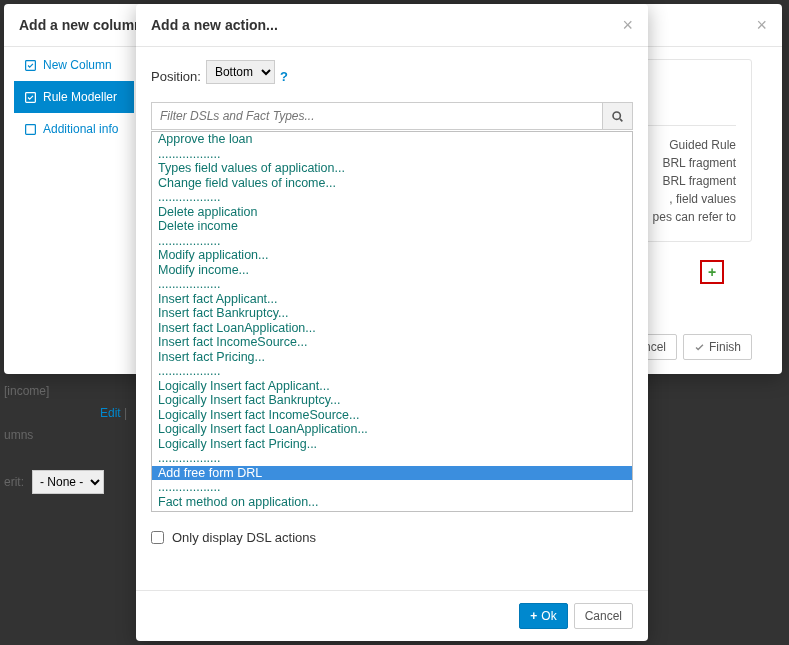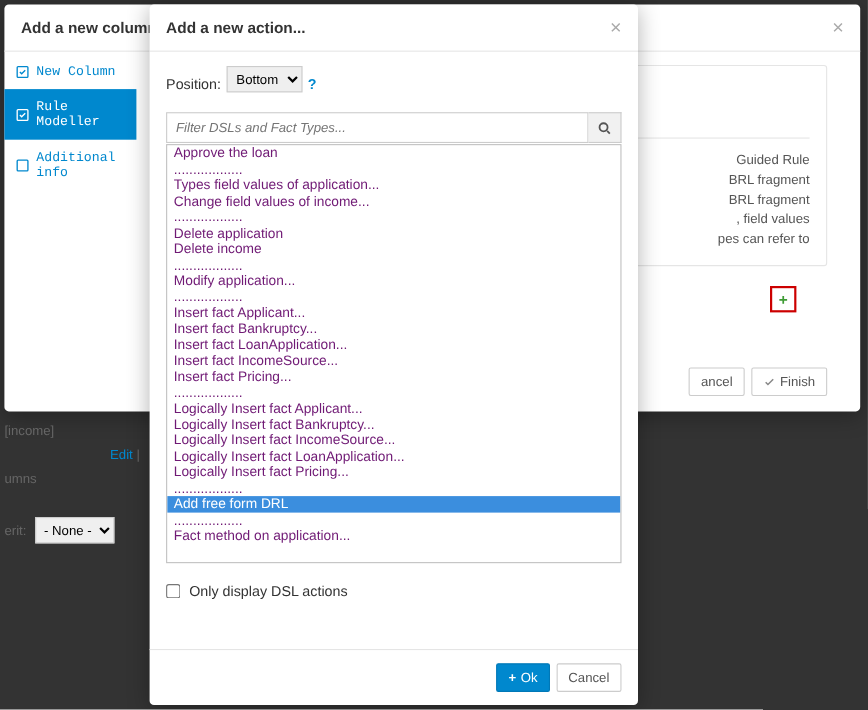--- a/index.html
+++ b/index.html
@@ -28,23 +28,22 @@
     border-bottom: 1px solid #e5e5e5;
     display: flex;
     justify-content: space-between;
     align-items: center;
   }
   .bg-header h4 { font-size: 14px; font-weight: bold; }
   .close-x { font-size: 18px; color: #aaa; cursor: pointer; line-height: 1; }
   .wizard-nav {
     position: absolute;
     top: 45px;
-    left: 0;
+    left: 10px;
     width: 120px;
-    font-family: Liberation Mono, monospace;
   }
   .wizard-nav .item {
     display: flex;
     align-items: center;
     padding: 9px 10px;
     color: #0088ce;
     font-size: 12px;
     cursor: pointer;
     gap: 6px;
   }
@@ -109,21 +108,21 @@
     font-size: 12px;
   }
   .bg-underlay .row { padding: 4px 4px; }
   .bg-underlay a { color: #0088ce; text-decoration: none; }
   .bg-underlay select { font-size: 12px; padding: 3px; border: 1px solid #ccc; }
   
   .modal {
     position: absolute;
     top: 4px;
     left: 136px;
-    width: 444px;
+    width: 512px;
     height: 637px;
     background: #fff;
     border-radius: 4px;
     box-shadow: 0 4px 20px rgba(0,0,0,.3);
     display: flex;
     flex-direction: column;
   }
   .modal-header {
     padding: 12px 15px;
     border-bottom: 1px solid #e5e5e5;
@@ -161,21 +160,21 @@
     border: 1px solid #c0c0c0;
     background: #fff;
     height: 381px;
     overflow-y: scroll;
     font-size: 13px;
   }
   .listbox .opt {
     padding: 0px 6px;
     line-height: 14.5px;
     font-size: 12.5px;
-    color: #701a75;
+    color: #0f766e;
     cursor: pointer;
     white-space: nowrap;
     overflow: hidden;
   }
   .listbox .opt.selected { background: #3b8ede; color: #fff; }
   .checkbox-row {
     display: flex;
     align-items: center;
     gap: 8px;
     margin-top: 18px;
@@ -295,20 +294,21 @@
     <div class="listbox" id="listbox">
         <div class="opt">Approve the loan</div>
         <div class="opt">..................</div>
         <div class="opt">Types field values of application...</div>
         <div class="opt">Change field values of income...</div>
         <div class="opt">..................</div>
         <div class="opt">Delete application</div>
         <div class="opt">Delete income</div>
         <div class="opt">..................</div>
         <div class="opt">Modify application...</div>
+        <div class="opt">Modify income...</div>
         <div class="opt">..................</div>
         <div class="opt">Insert fact Applicant...</div>
         <div class="opt">Insert fact Bankruptcy...</div>
         <div class="opt">Insert fact LoanApplication...</div>
         <div class="opt">Insert fact IncomeSource...</div>
         <div class="opt">Insert fact Pricing...</div>
         <div class="opt">..................</div>
         <div class="opt">Logically Insert fact Applicant...</div>
         <div class="opt">Logically Insert fact Bankruptcy...</div>
         <div class="opt">Logically Insert fact IncomeSource...</div>

